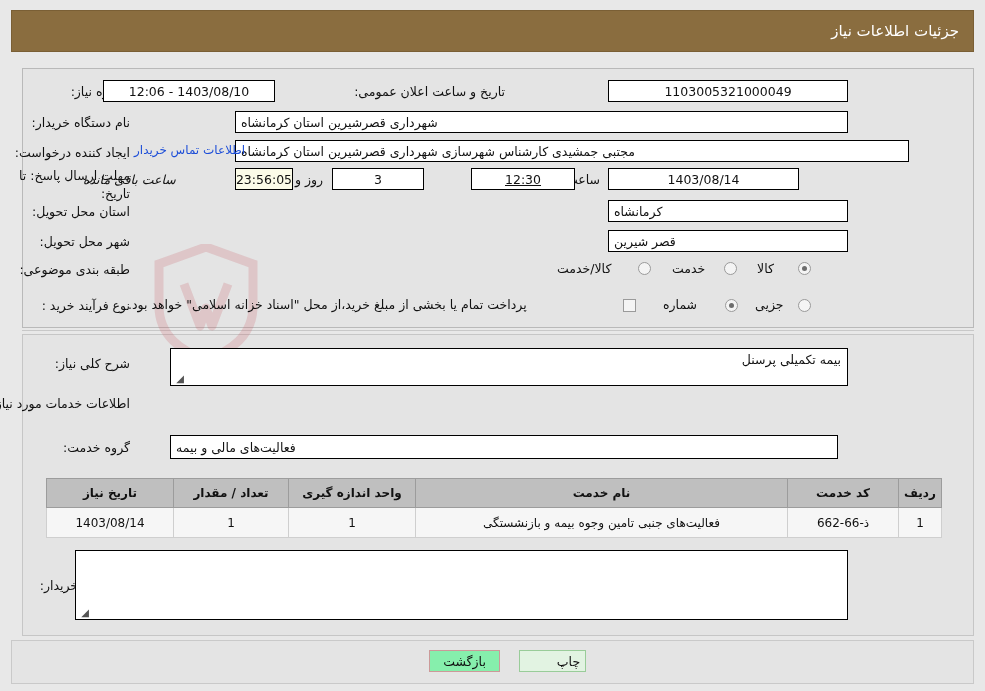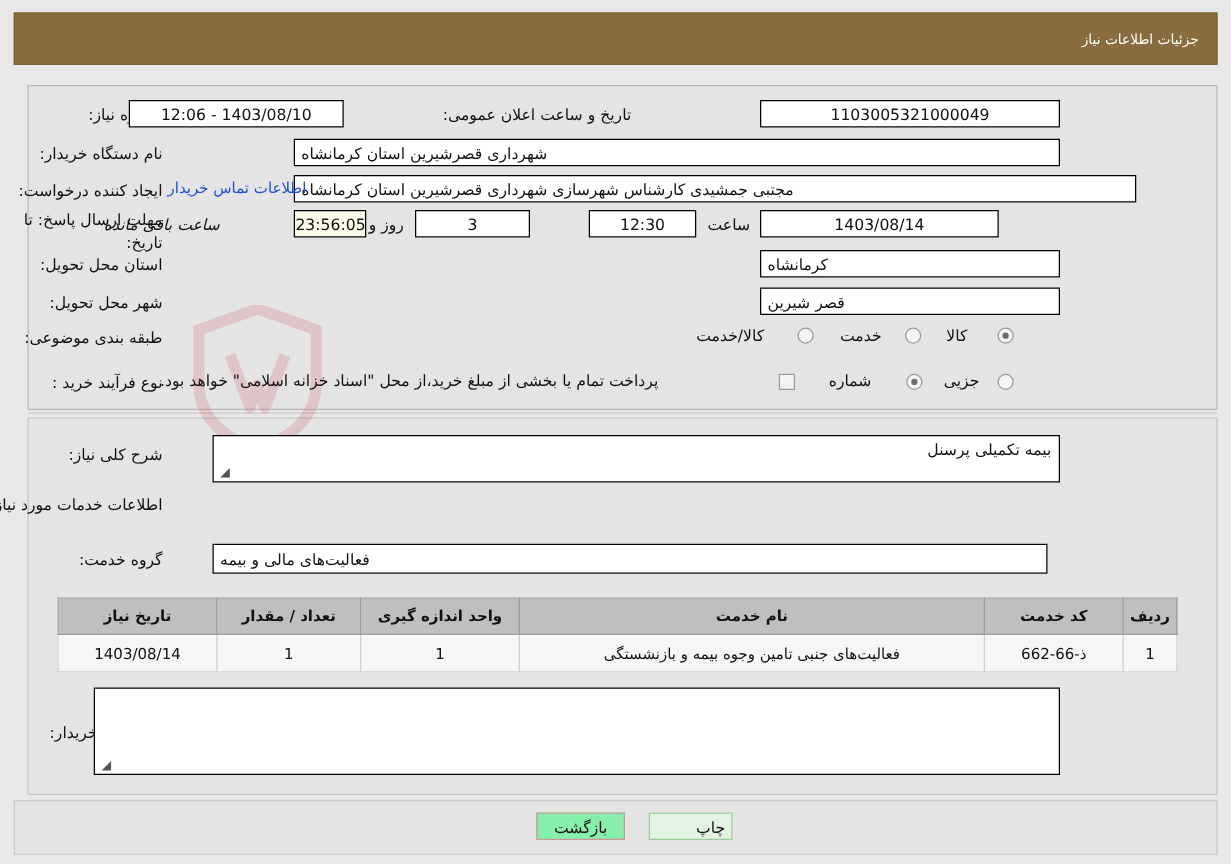--- a/index.html
+++ b/index.html
@@ -51,21 +51,21 @@
   .titlebar {
     position: absolute;
     left: 11px;
     top: 10px;
     width: 963px;
     height: 42px;
     background: #8a6d3f;
     border: 1px solid #7a5f35;
     box-sizing: border-box;
     color: #ffffff;
-    font-size: 11px;
+    font-size: 15px;
     display: flex;
     align-items: center;
     justify-content: flex-start;
     padding-right: 14px;
     box-sizing: border-box;
     z-index: 2;
   }
 
   
   .panel {
@@ -264,21 +264,21 @@
 
 <div class="lbl" style="right:855px; top:145px;">ایجاد کننده درخواست:</div>
 <div class="box right" style="left:235px; top:140px; width:674px; height:22px;">مجتبی جمشیدی کارشناس شهرسازی شهرداری قصرشیرین استان کرمانشاه</div>
 <div class="linktext" style="left:134px; top:143px;">اطلاعات تماس خریدار</div>
 
 <div class="lbl" style="right:855px; top:168px;">مهلت ارسال پاسخ: تا</div>
 <div class="lbl" style="right:855px; top:186px;">تاریخ:</div>
 
 <div class="box center" style="left:608px; top:168px; width:191px; height:22px;">1403/08/14</div>
 <div class="statictext" style="left:566px; top:172px;">ساعت</div>
-<div class="box center" style="left:471px; top:168px; width:86px; height:22px;">12:30</div>
+<div class="box center" style="left:471px; top:168px; width:104px; height:22px;text-decoration:underline;">12:30</div>
 
 <div class="box center" style="left:332px; top:168px; width:92px; height:22px;">3</div>
 <div class="statictext" style="left:295px; top:172px;">روز و</div>
 <div class="box timer" style="left:206px; top:168px; width:58px; height:22px;margin-left:29px;">23:56:05</div>
 <div class="statictext" style="left:83px; top:172px;font-style:italic;">ساعت باقی مانده</div>
 
 <div class="lbl" style="right:855px; top:204px;">استان محل تحویل:</div>
 <div class="box right" style="left:608px; top:200px; width:240px; height:22px;">کرمانشاه</div>
 
 <div class="lbl" style="right:855px; top:234px;">شهر محل تحویل:</div>

